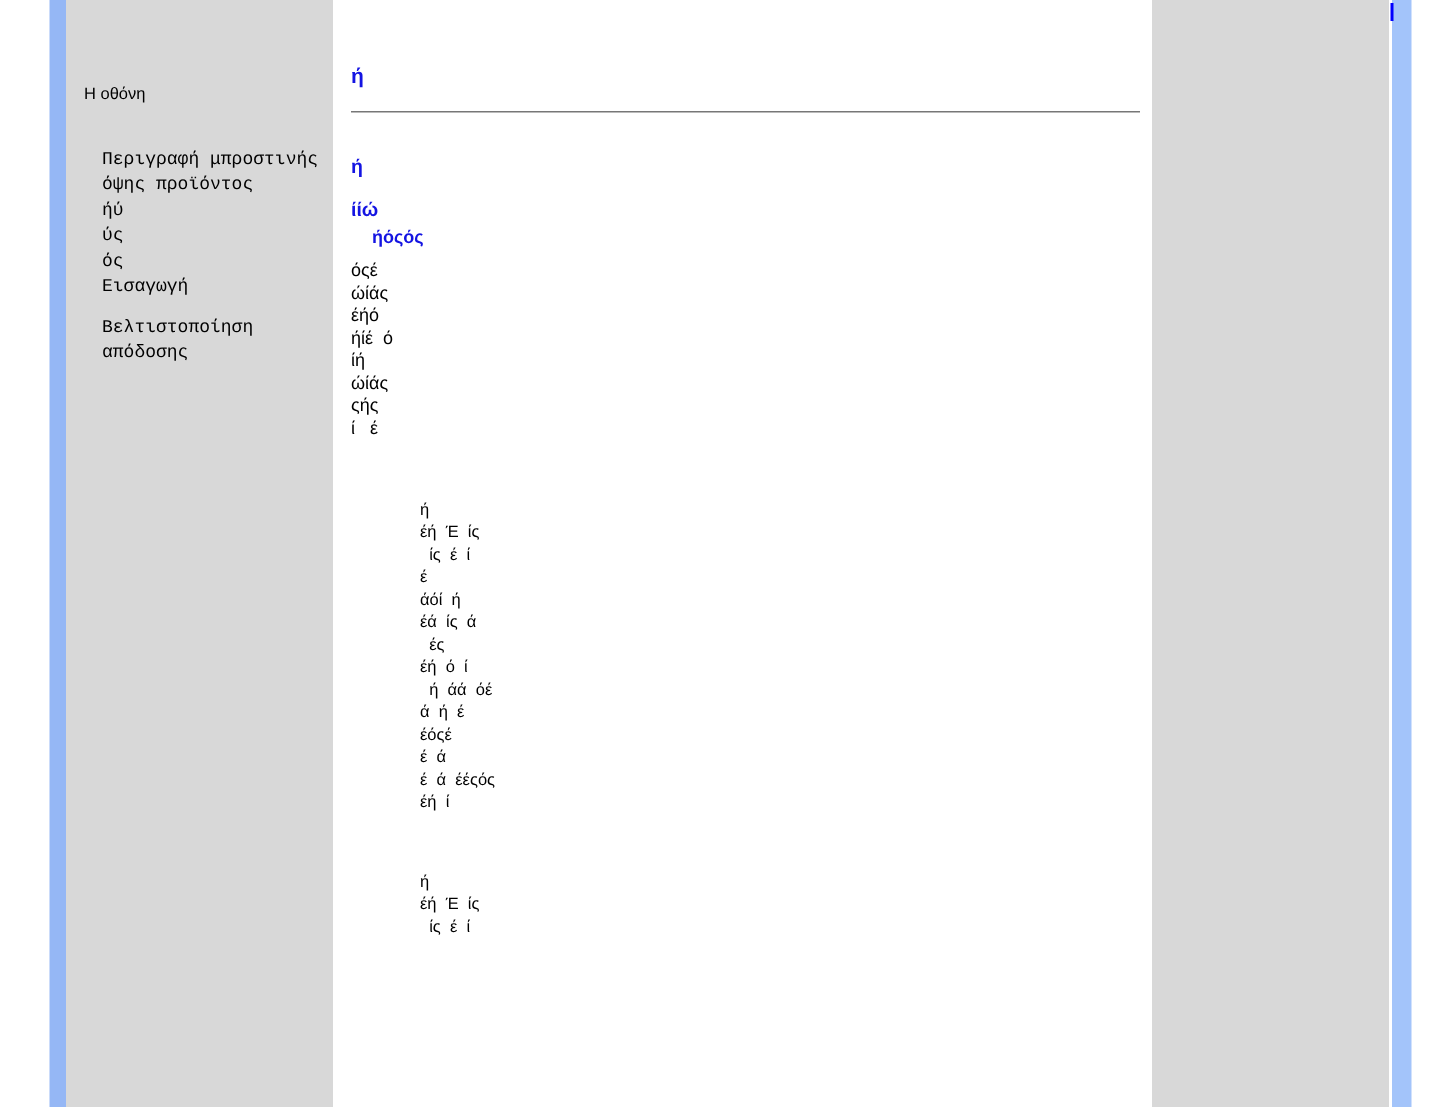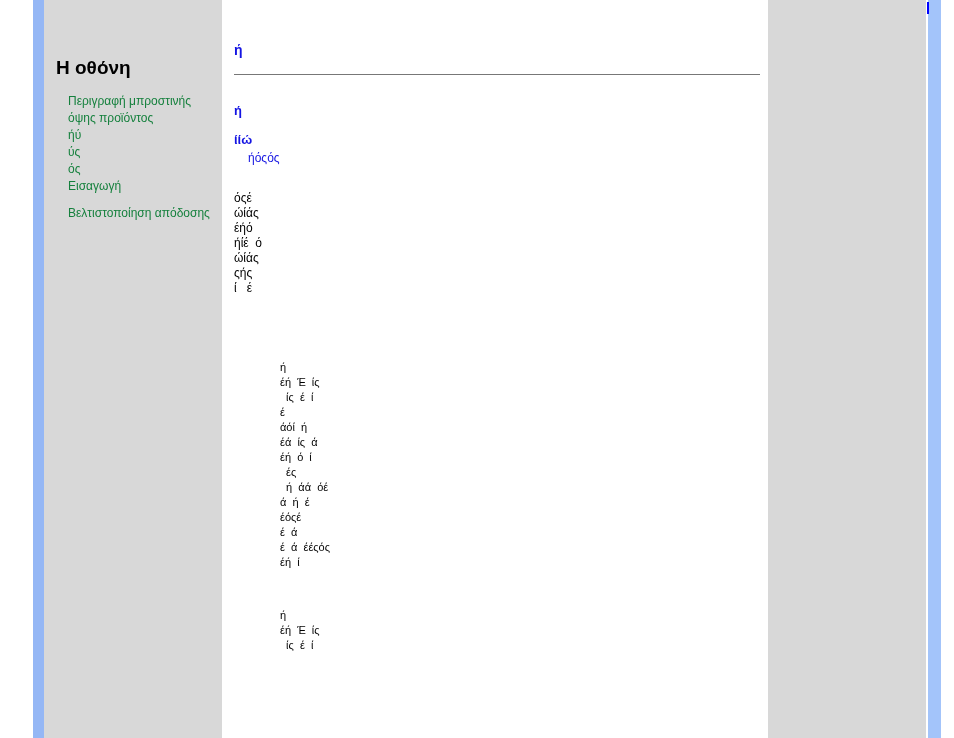--- a/index.html
+++ b/index.html
@@ -50,32 +50,33 @@
     background:#d8d8d8;
   }
   .main {
     position: absolute;
     left: 222px; top: 0;
     width: 546px; height: 738px;
     background: #fff;
     padding: 42px 8px 0 12px;
   }
   .side-title{
-    font-weight: bold;
-    font-size: 19px;
-    margin-bottom: 14px;
+    font-weight: normal;
+    font-size: 11px;
+    margin-bottom: 29px;
   }
   .side-list a, .side-list span{
     display:block;
-    color:#15803d;
+    color:#000000;
     text-decoration:none;
     font-size:12px;
     line-height:17px;
     cursor:pointer;
     padding-left:12px;
+    font-family:Liberation Mono, monospace;
   }
   .side-list .gap{height:10px;}
 
   .h1{
     color:#1414e2;
     font-weight:bold;
     font-size:14px;
     margin-bottom:16px;
   }
   hr.rule{
@@ -84,30 +85,30 @@
     margin:0 0 28px 0;
   }
   .h2{
     color:#1414e2;
     font-weight:bold;
     font-size:13px;
     margin-bottom:4px;
   }
   .h3{
     color:#1414e2;
-    font-weight:normal;
+    font-weight:bold;
     font-size:12px;
     padding-left:14px;
-    margin-bottom:26px;
+    margin-bottom:8px;
   }
   .body-lines{
     font-size:12px;
     line-height:15px;
     color:#000;
-    margin-bottom:64px;
+    margin-bottom:40px;
   }
   .body-lines div{white-space:pre;}
   .block2{
     font-size:11px;
     line-height:15px;
     padding-left:46px;
     margin-bottom:38px;
   }
   .block2 div{white-space:pre;}
 </style>
@@ -138,34 +139,35 @@
     <div class="h2">ή</div>
     <div style="height:10px"></div>
     <div class="h2">ίίώ</div>
     <div class="h3">ήόςός</div>
 
     <div class="body-lines">
       <div>όςέ</div>
       <div>ώίάς</div>
       <div>έήό</div>
       <div>ήίέ  ό</div>
+      <div>ίή</div>
       <div>ώίάς</div>
       <div>ςής</div>
       <div>ί   έ</div>
     </div>
 
     <div class="block2">
       <div>ή</div>
       <div>έή  Έ  ίς</div>
       <div>  ίς  έ  ί</div>
       <div>έ</div>
       <div>άόί  ή</div>
       <div>έά  ίς  ά</div>
+      <div>  ές</div>
       <div>έή  ό  ί</div>
-      <div>  ές</div>
       <div>  ή  άά  όέ</div>
       <div>ά  ή  έ</div>
       <div>έόςέ</div>
       <div>έ  ά</div>
       <div>έ  ά  έέςός</div>
       <div>έή  ί</div>
     </div>
 
     <div class="block2">
       <div>ή</div>

